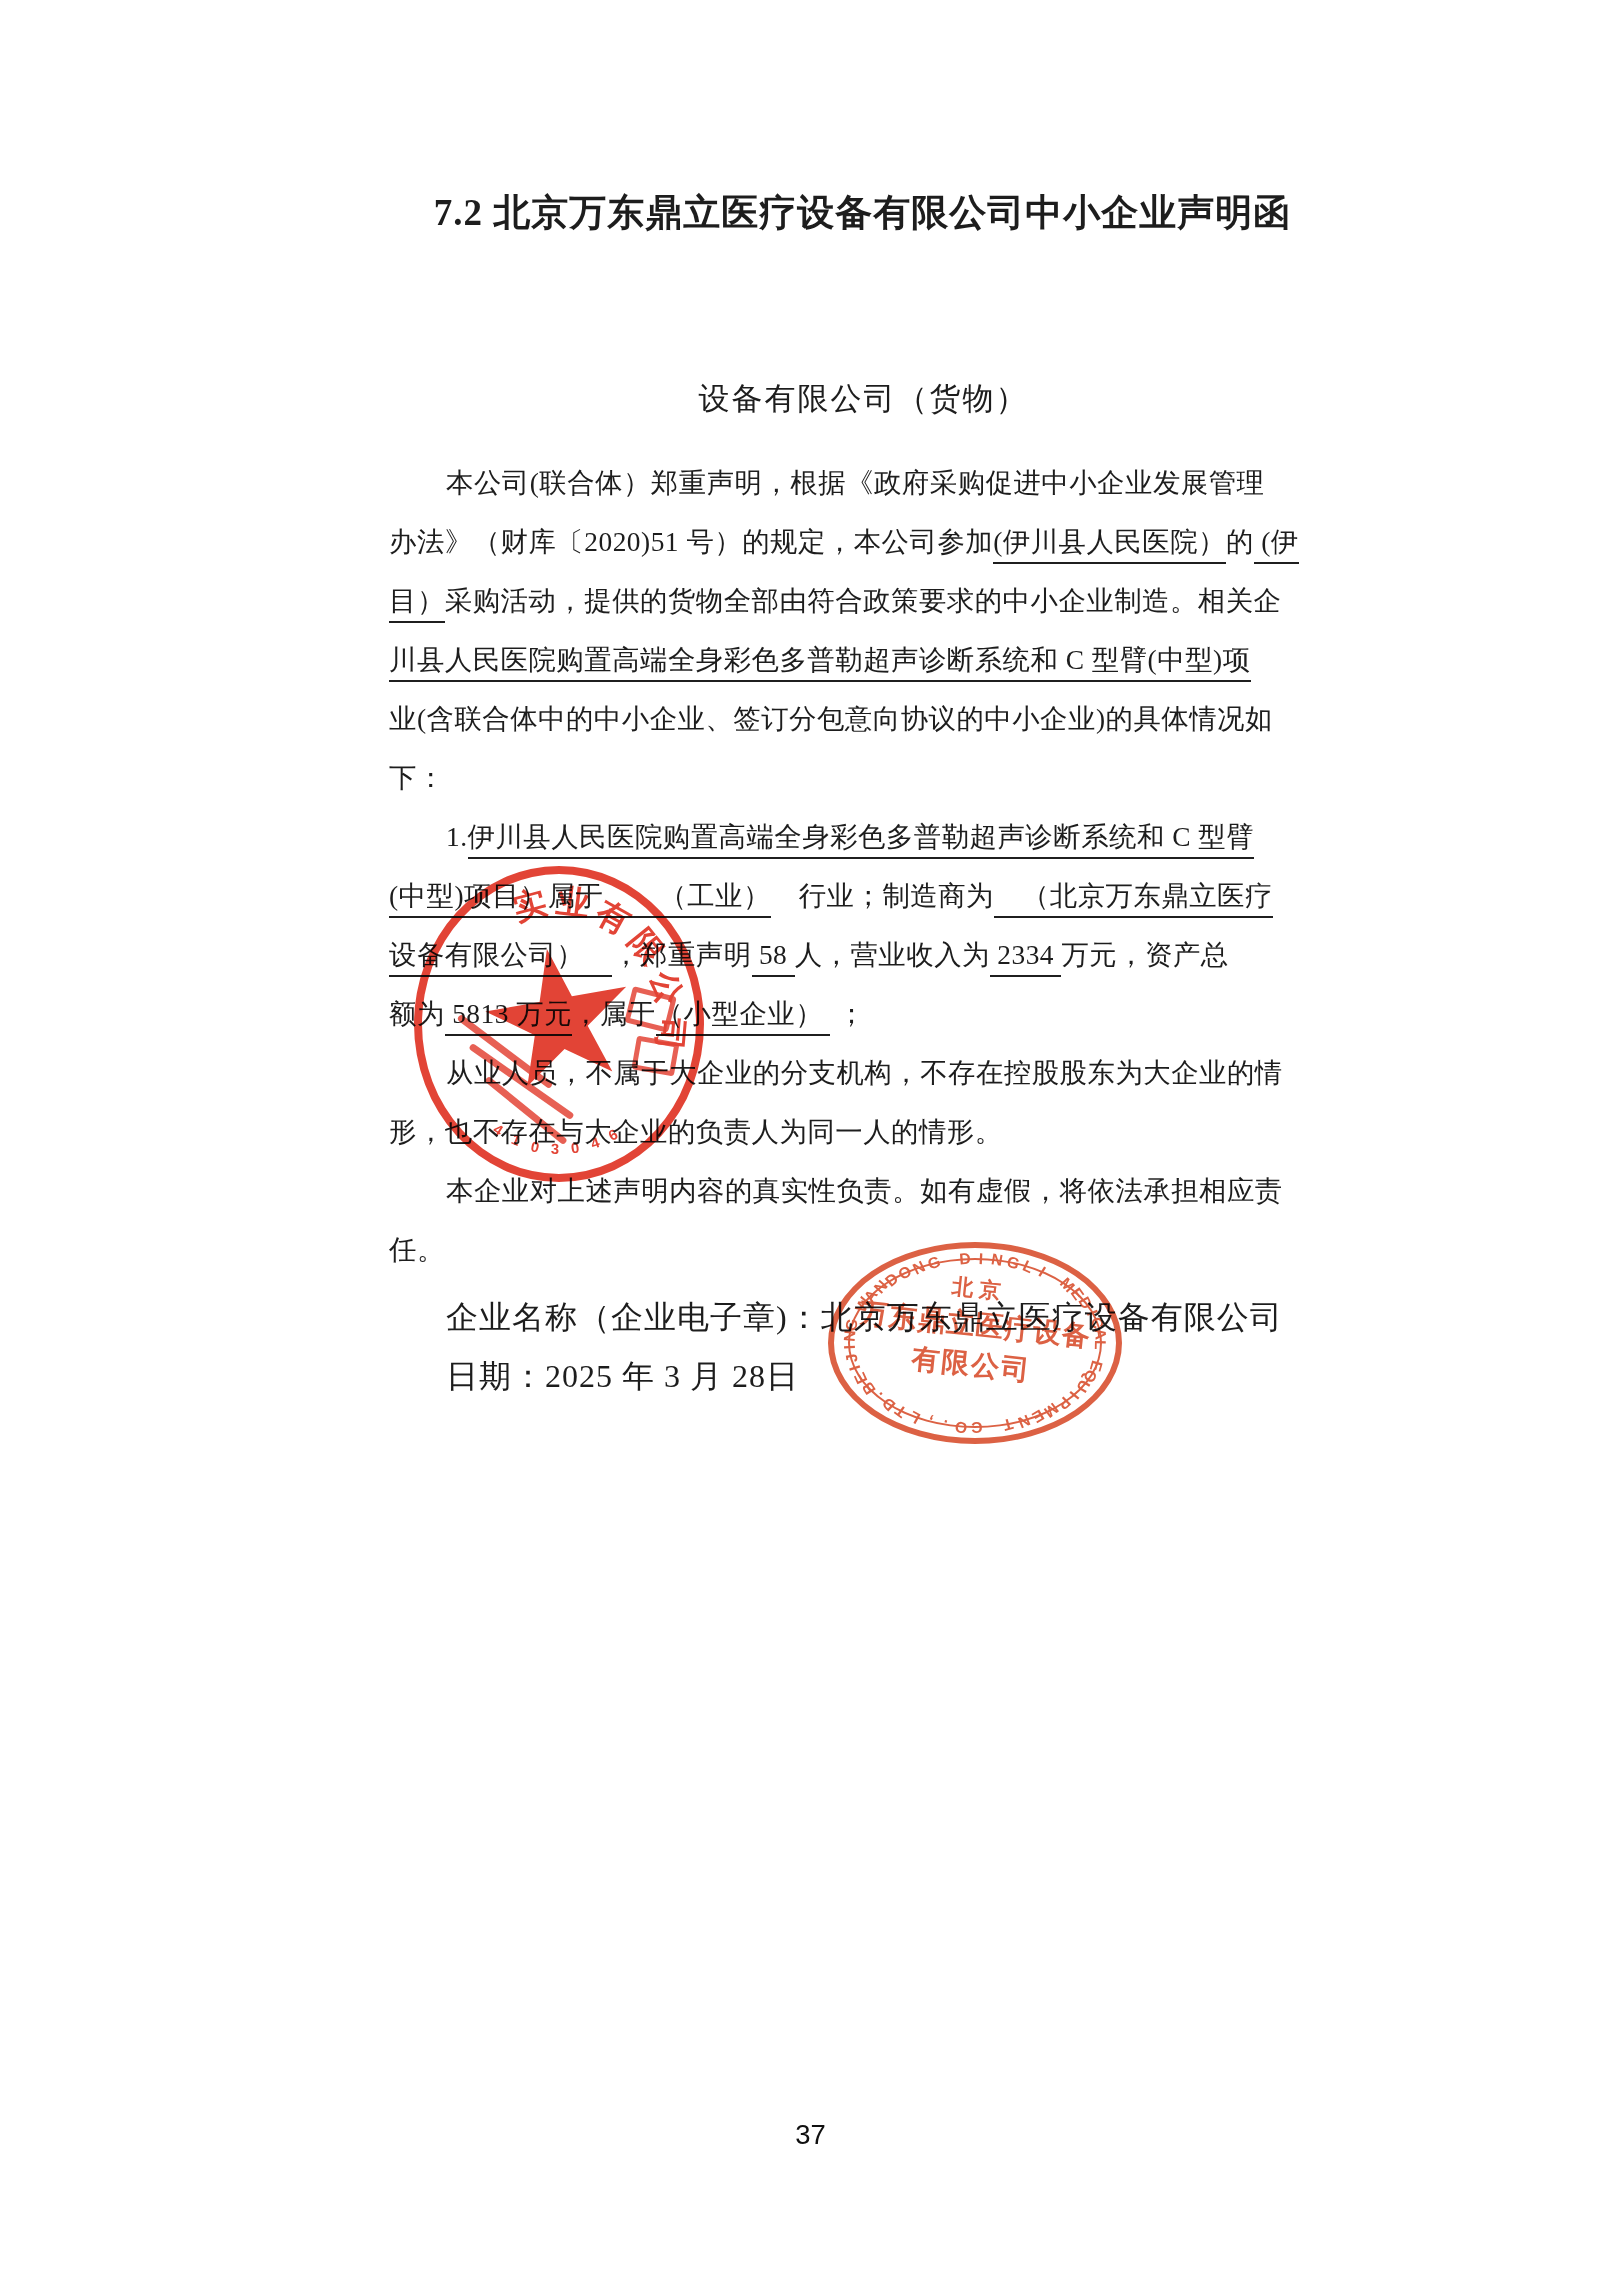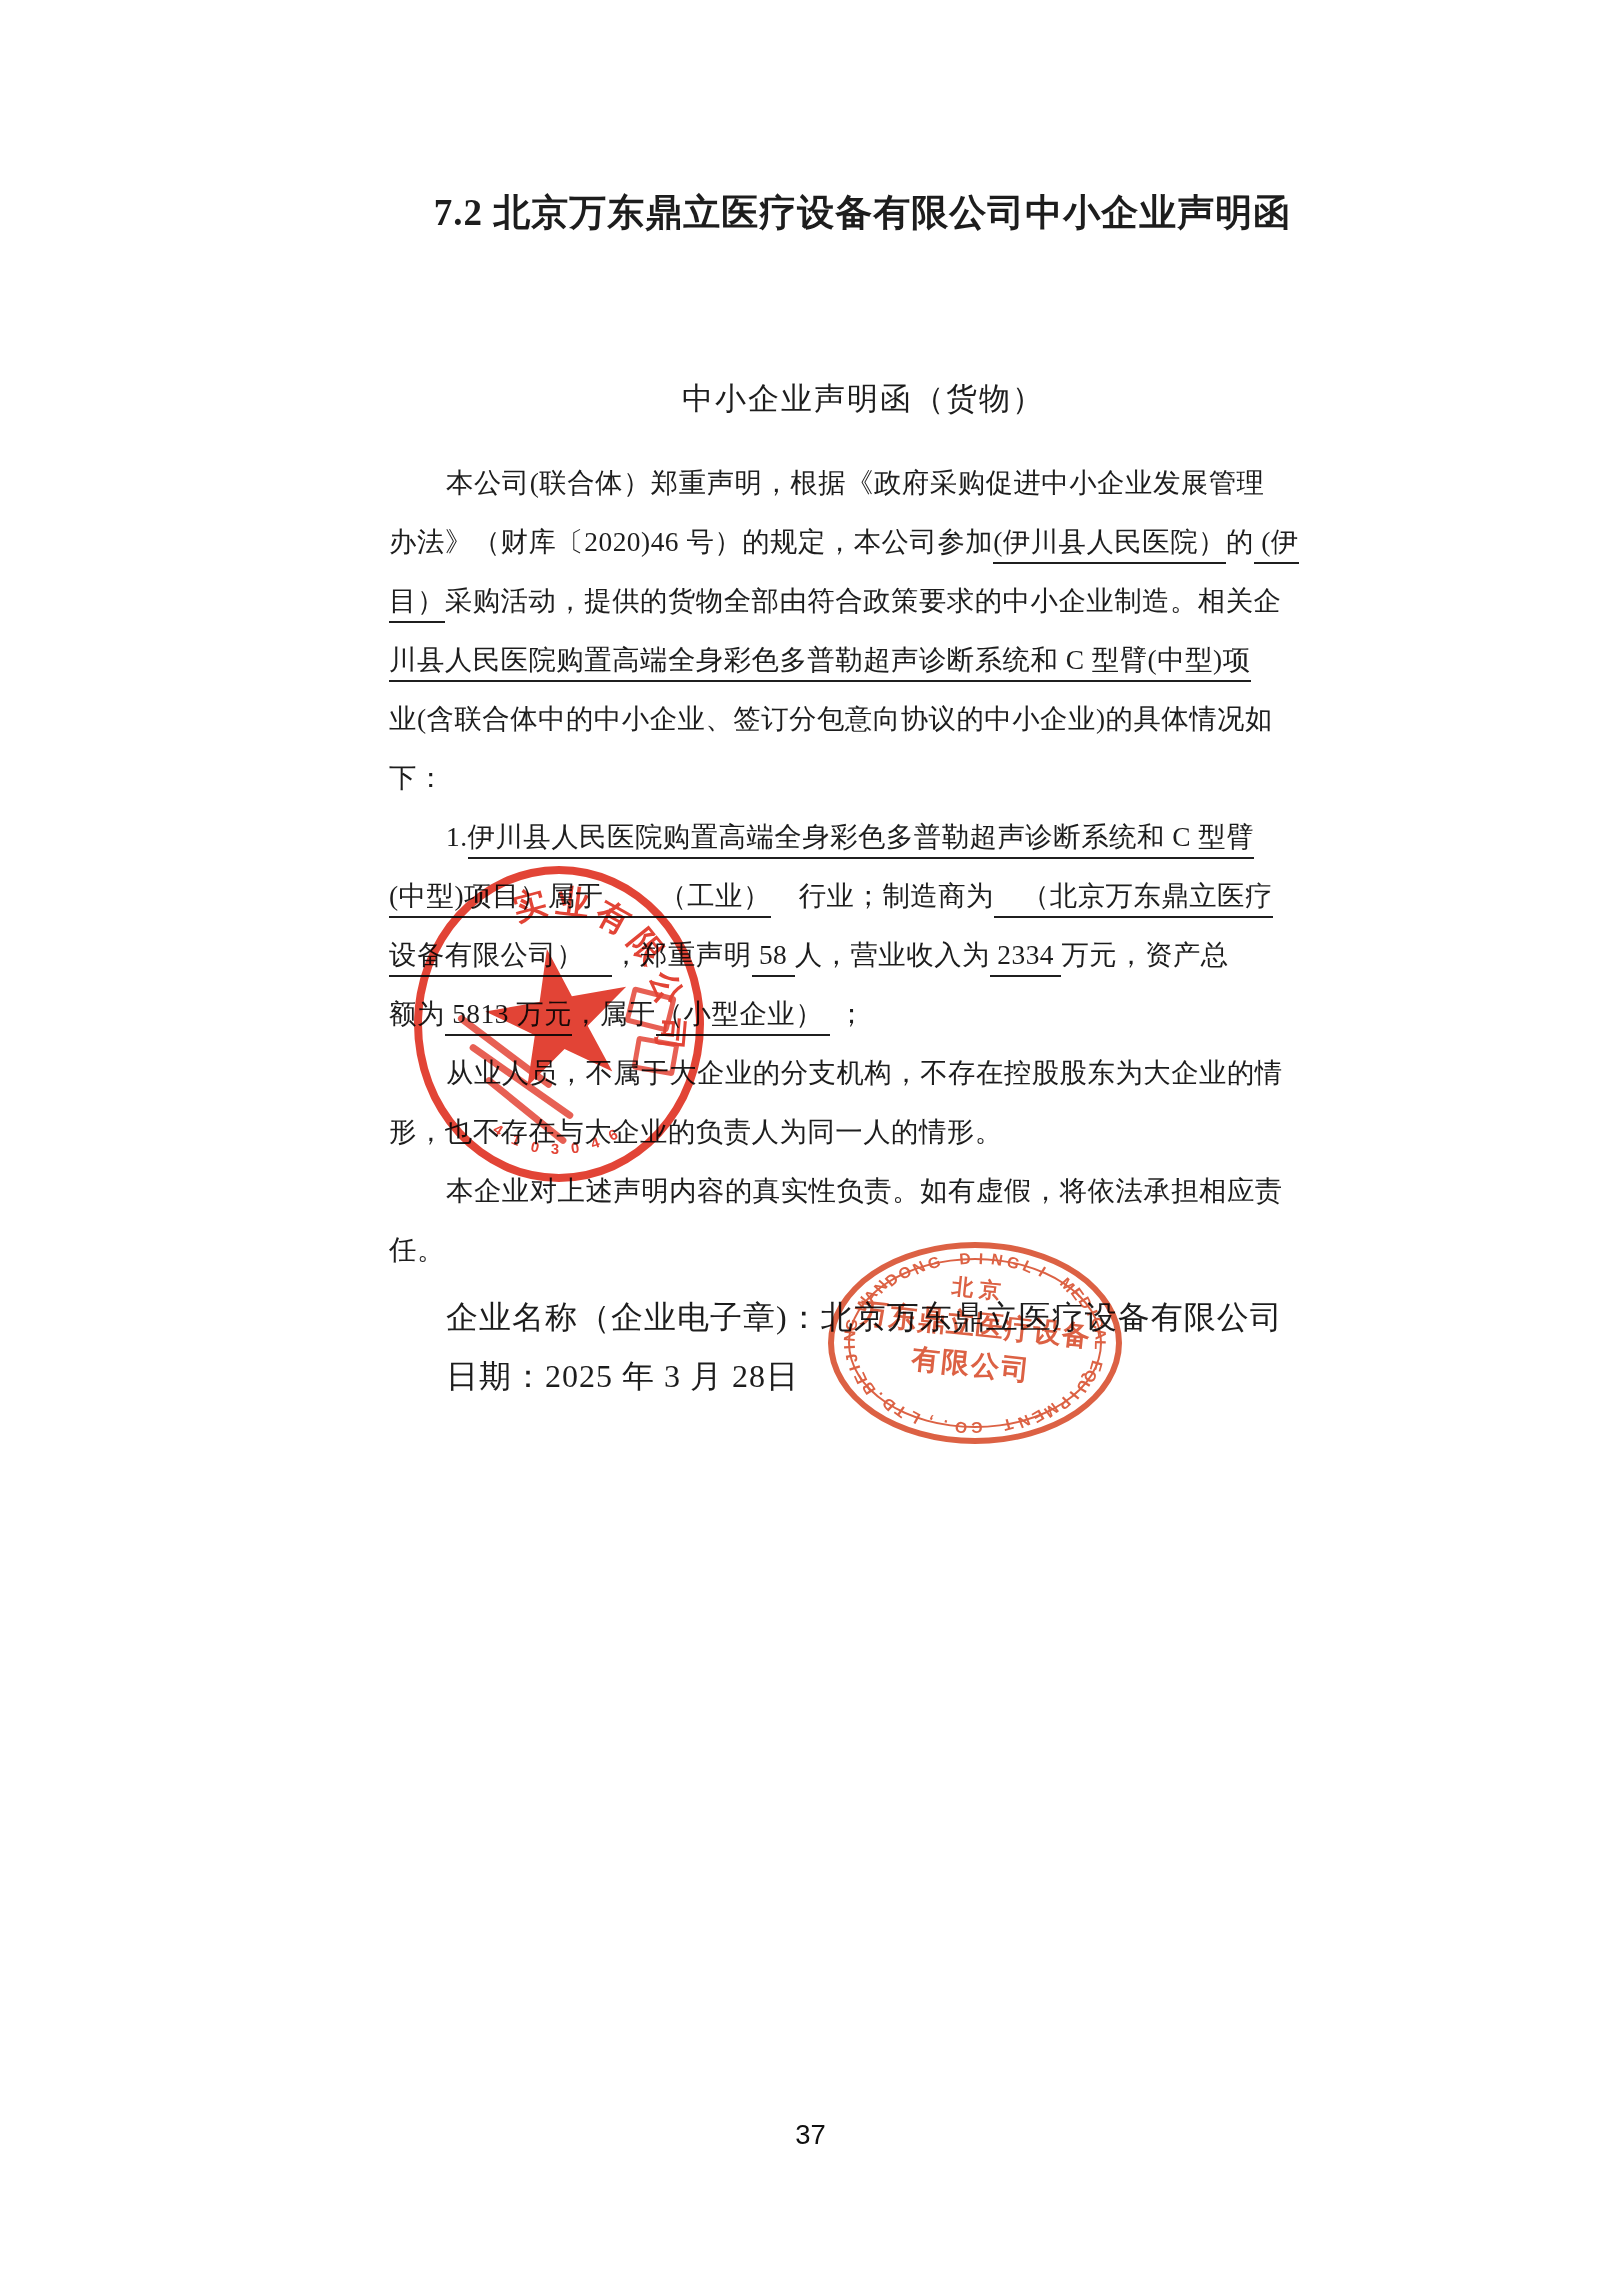--- a/index.html
+++ b/index.html
@@ -53,25 +53,25 @@
   .seal2-text .l2{font-size:28px;line-height:41px;letter-spacing:1px;}
   .seal2-text .l3{font-size:28px;line-height:39px;letter-spacing:2px;}
 </style>
 </head>
 <body>
 
 <div class="page">
 
   <div class="section-title">7.2 北京万东鼎立医疗设备有限公司中小企业声明函</div>
 
-  <div class="subtitle">中小企业声明函（货物）</div>
+  <div class="subtitle">设备有限公司（货物）</div>
 
   <div class="body-text" id="body-lines">
       <div class="line indent"><span>本公司(联合体）郑重声明，根据《政府采购促进中小企业发展管理</span></div>
-      <div class="line"><span>办法》（财库〔2020)46 号）的规定，本公司参加</span><span class="u">(伊川县人民医院）</span><span>的</span><span class="u">&nbsp;(伊</span></div>
+      <div class="line"><span>办法》（财库〔2020)51 号）的规定，本公司参加</span><span class="u">(伊川县人民医院）</span><span>的</span><span class="u">&nbsp;(伊</span></div>
       <div class="line"><span class="u">目）</span><span>采购活动，提供的货物全部由符合政策要求的中小企业制造。相关企</span></div>
       <div class="line"><span class="u">川县人民医院购置高端全身彩色多普勒超声诊断系统和 C 型臂(中型)项</span></div>
       <div class="line"><span>业(含联合体中的中小企业、签订分包意向协议的中小企业)的具体情况如</span></div>
       <div class="line"><span>下：</span></div>
       <div class="line indent"><span>1.</span><span class="u">伊川县人民医院购置高端全身彩色多普勒超声诊断系统和 C 型臂</span></div>
       <div class="line"><span class="u">(中型)项目）属于</span><span class="u">　　</span><span class="u">（工业）</span><span>　</span><span>行业；制造商为</span><span class="u">　</span><span class="u">（北京万东鼎立医疗</span></div>
       <div class="line"><span class="u">设备有限公司）</span><span class="u">　</span><span>，郑重声明</span><span class="u">&nbsp;58&nbsp;</span><span>人，营业收入为</span><span class="u">&nbsp;2334&nbsp;</span><span>万元，资产总</span></div>
       <div class="line"><span>额为</span><span class="u">&nbsp;5813 万元</span><span>，属于</span><span class="u">（小型企业）&nbsp;</span><span>&nbsp;；</span></div>
       <div class="line indent"><span>从业人员，不属于大企业的分支机构，不存在控股股东为大企业的情</span></div>
       <div class="line"><span>形，也不存在与大企业的负责人为同一人的情形。</span></div>

